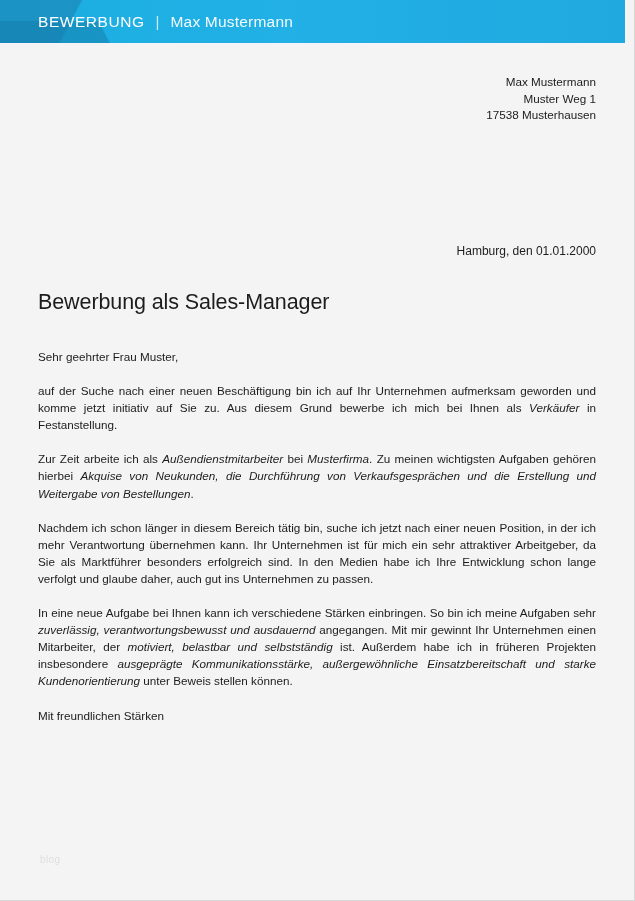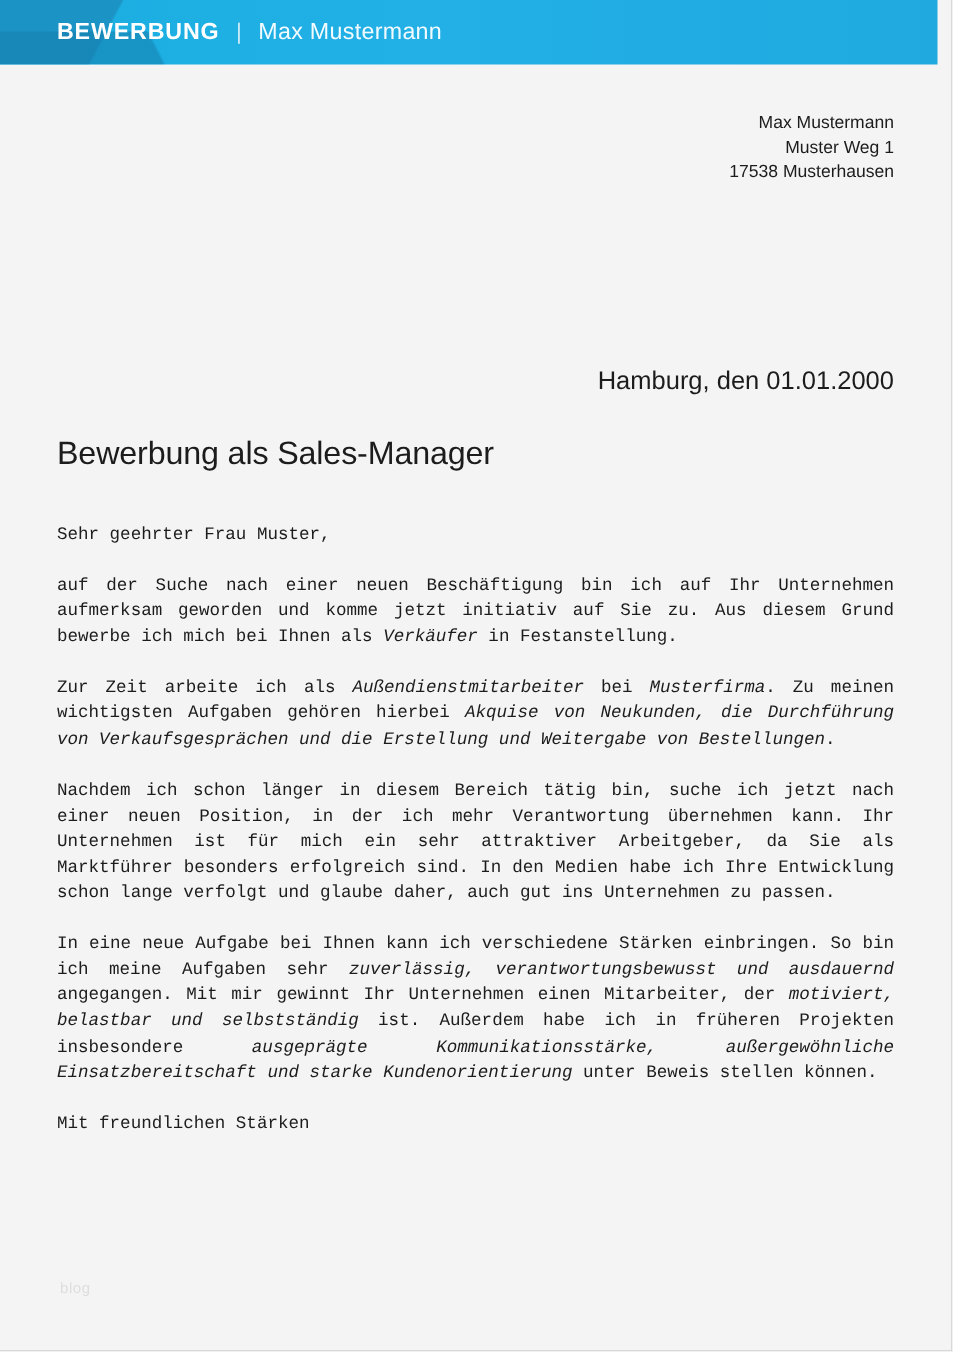--- a/index.html
+++ b/index.html
@@ -59,21 +59,21 @@
     height: 43px;
     display: flex;
     align-items: center;
     gap: 11px;
     z-index: 3;
   }
   .banner-title {
     color: #ffffff;
     font-size: 15.5px;
     letter-spacing: .55px;
-    font-weight: 700;
+    font-weight: 400;
     white-space: nowrap;
   }
   .banner-sep {
     color: #cdeaf7;
     font-size: 15px;
     font-weight: 300;
   }
   .banner-name {
     color: #f2fbff;
     font-size: 15.5px;
@@ -109,21 +109,21 @@
     line-height: 16.5px;
   }
   .recipient .company {
     font-weight: bold;
   }
 
   .dateline {
     position: absolute;
     right: 38px;
     top: 201px;
-    font-size: 17px;
+    font-size: 12px;
   }
 
   .subject {
     position: absolute;
     left: 38px;
     top: 247px;
     font-size: 21.5px;
     font-weight: normal;
     letter-spacing: -0.1px;
   }
@@ -132,21 +132,20 @@
     position: absolute;
     left: 38px;
     top: 305px;
     width: 558px;
     font-size: 11.7px;
     line-height: 17.1px;
   }
   .letter p {
     margin: 0 0 17px 0;
     text-align: justify;
-    font-family: Liberation Mono, monospace;
   }
   .letter p.nojustify {
     text-align: left;
   }
   .letter i {
     font-style: italic;
   }
 
   .watermark {
     position: absolute;

